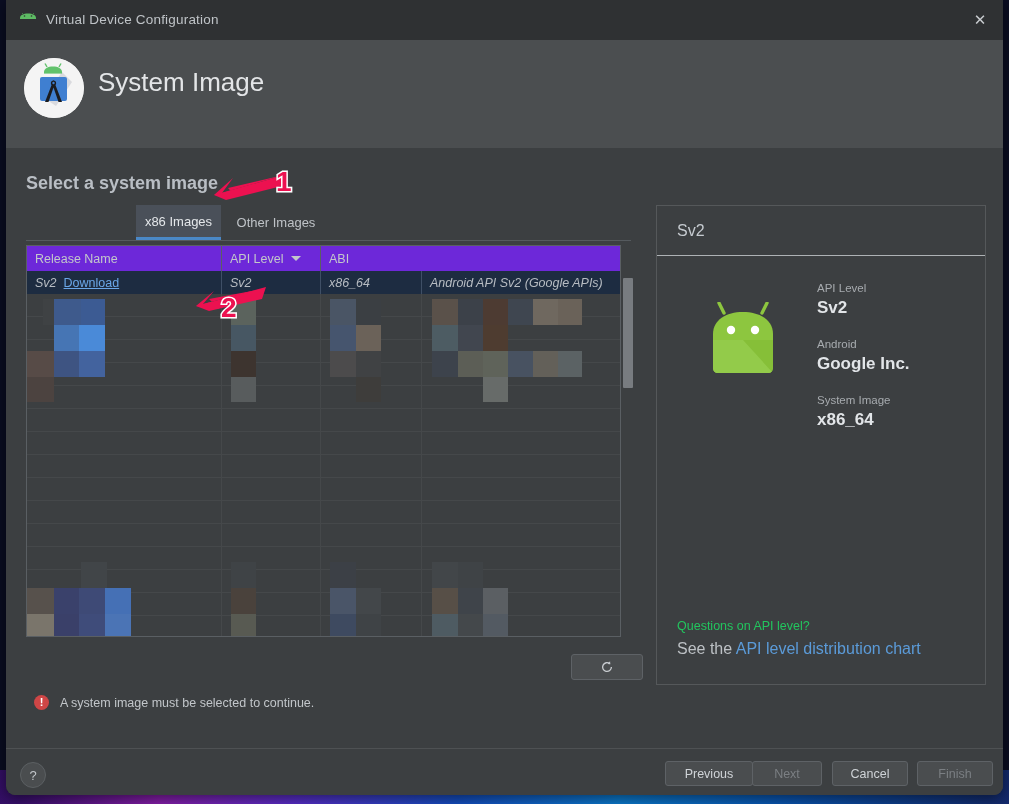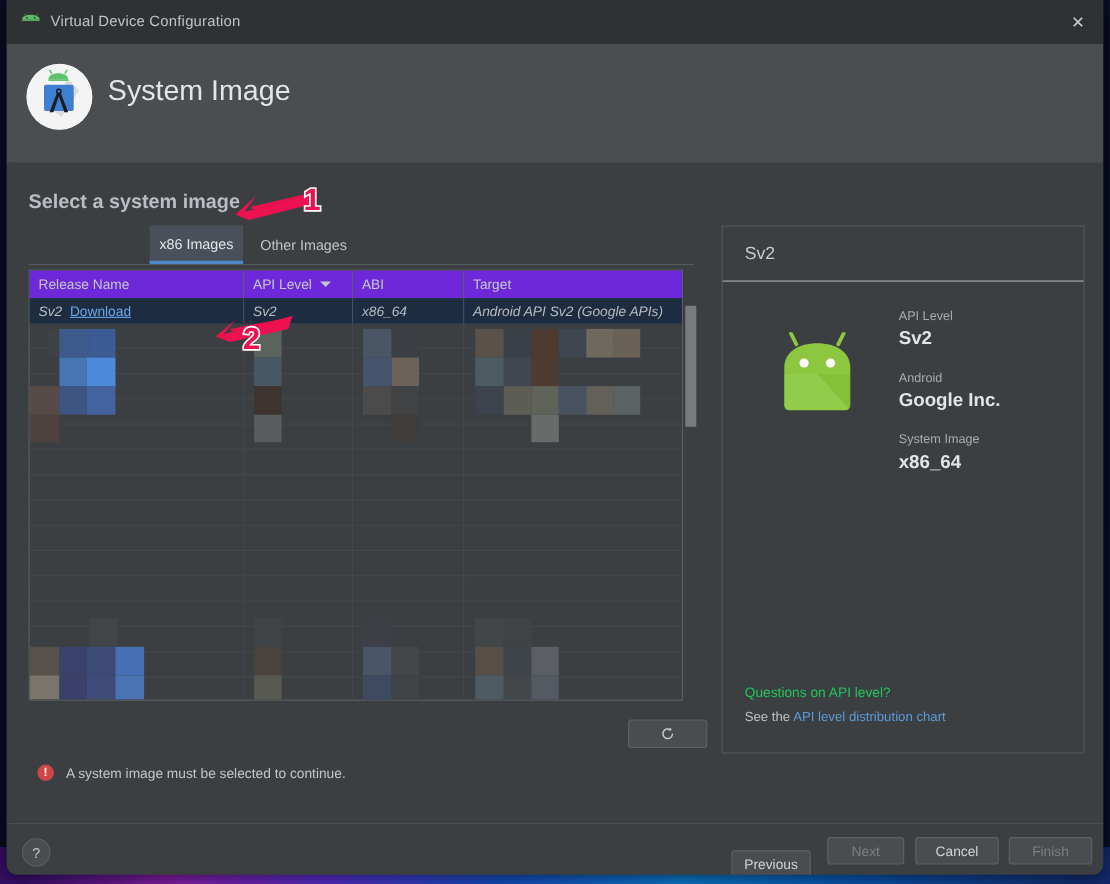--- a/index.html
+++ b/index.html
@@ -184,42 +184,42 @@
     border-bottom:1px solid #aeb2b5;box-sizing:border-box;
     display:flex;align-items:center;padding-left:20px;
   }
   .rp-head-title{font-size:16px;color:#c6cbd0;}
   .droid{position:absolute;left:42px;top:96px;width:88px;height:88px;}
   .rp-fields{position:absolute;left:160px;top:76px;}
   .rp-label{font-size:11.5px;color:#a7abaf;margin-bottom:4px;}
   .rp-value{font-size:17px;color:#e2e5e8;font-weight:bold;margin-bottom:20px;}
   .rp-foot{position:absolute;left:20px;bottom:26px;}
   .rp-q{font-size:12.5px;color:#22c55e;margin-bottom:7px;margin-top:47px;}
-  .rp-see{font-size:12px;color:#bdc1c5;}
+  .rp-see{font-size:16px;color:#bdc1c5;}
   .rp-link{color:#5b9bd9;}
 
   
   .footer{
     position:absolute;left:0;top:748px;width:997px;height:47px;
     background:#3c3f41;border-top:1px solid #4e5153;
   }
   .help-btn{
     position:absolute;left:14px;top:13px;width:24px;height:24px;border-radius:50%;
     background:#4a4d4f;border:1px solid #5c6063;
     display:flex;align-items:center;justify-content:center;
     color:#c2c6ca;font-size:13px;
   }
   .fbtn{
     position:absolute;top:12px;height:25px;
     background:#4a4d4f;border:1px solid #5e6266;border-radius:3px;
     display:flex;align-items:center;justify-content:center;
     font-size:12.5px;color:#cfd3d7;box-sizing:border-box;
   }
   .fbtn.disabled{color:#7b7f83;}
-  .b-prev{left:659px;width:72px;margin-top:12px;}
+  .b-prev{left:659px;width:88px;}
   .b-next{left:746px;width:70px;}
   .b-cancel{left:826px;width:76px;}
   .b-finish{left:911px;width:76px;}
 
   
   .anno{position:absolute;pointer-events:none;}
   .anno-num{
     position:absolute;font-size:28px;font-weight:bold;color:#ec1150;
     -webkit-text-stroke:3px #ffffff;paint-order:stroke fill;
   }
@@ -277,21 +277,20 @@
       <div class="tabs-underline"></div>
 
       <div class="table">
         <div class="thead">
           <div class="th th0">Release Name</div>
           <div class="th th1">
             <span>API Level</span>
             <span class="sort-caret"></span>
           </div>
           <div class="th th2">ABI</div>
-          <div class="th th3">Target</div>
         </div>
 
         <div class="selrow">
           <div class="cell c0">
             <span>Sv2</span>
             <span class="dl-link">Download</span>
           </div>
           <div class="cell c1">Sv2</div>
           <div class="cell c2">x86_64</div>
           <div class="cell c3">Android API Sv2 (Google APIs)</div>

